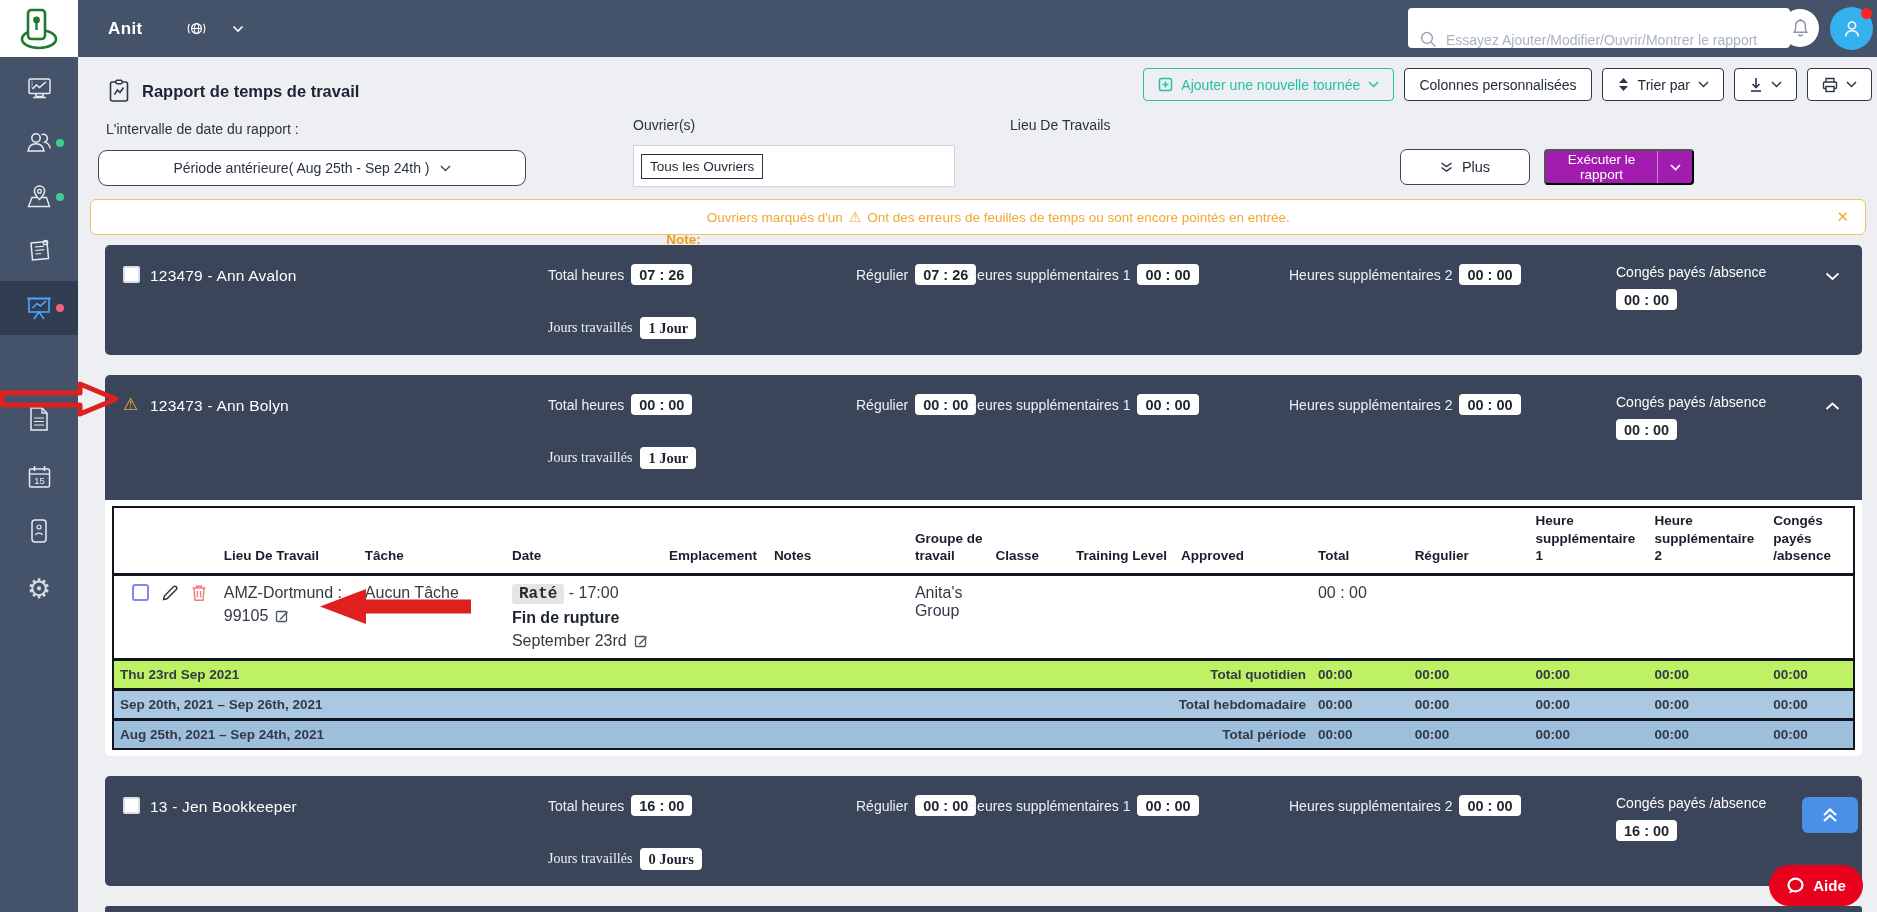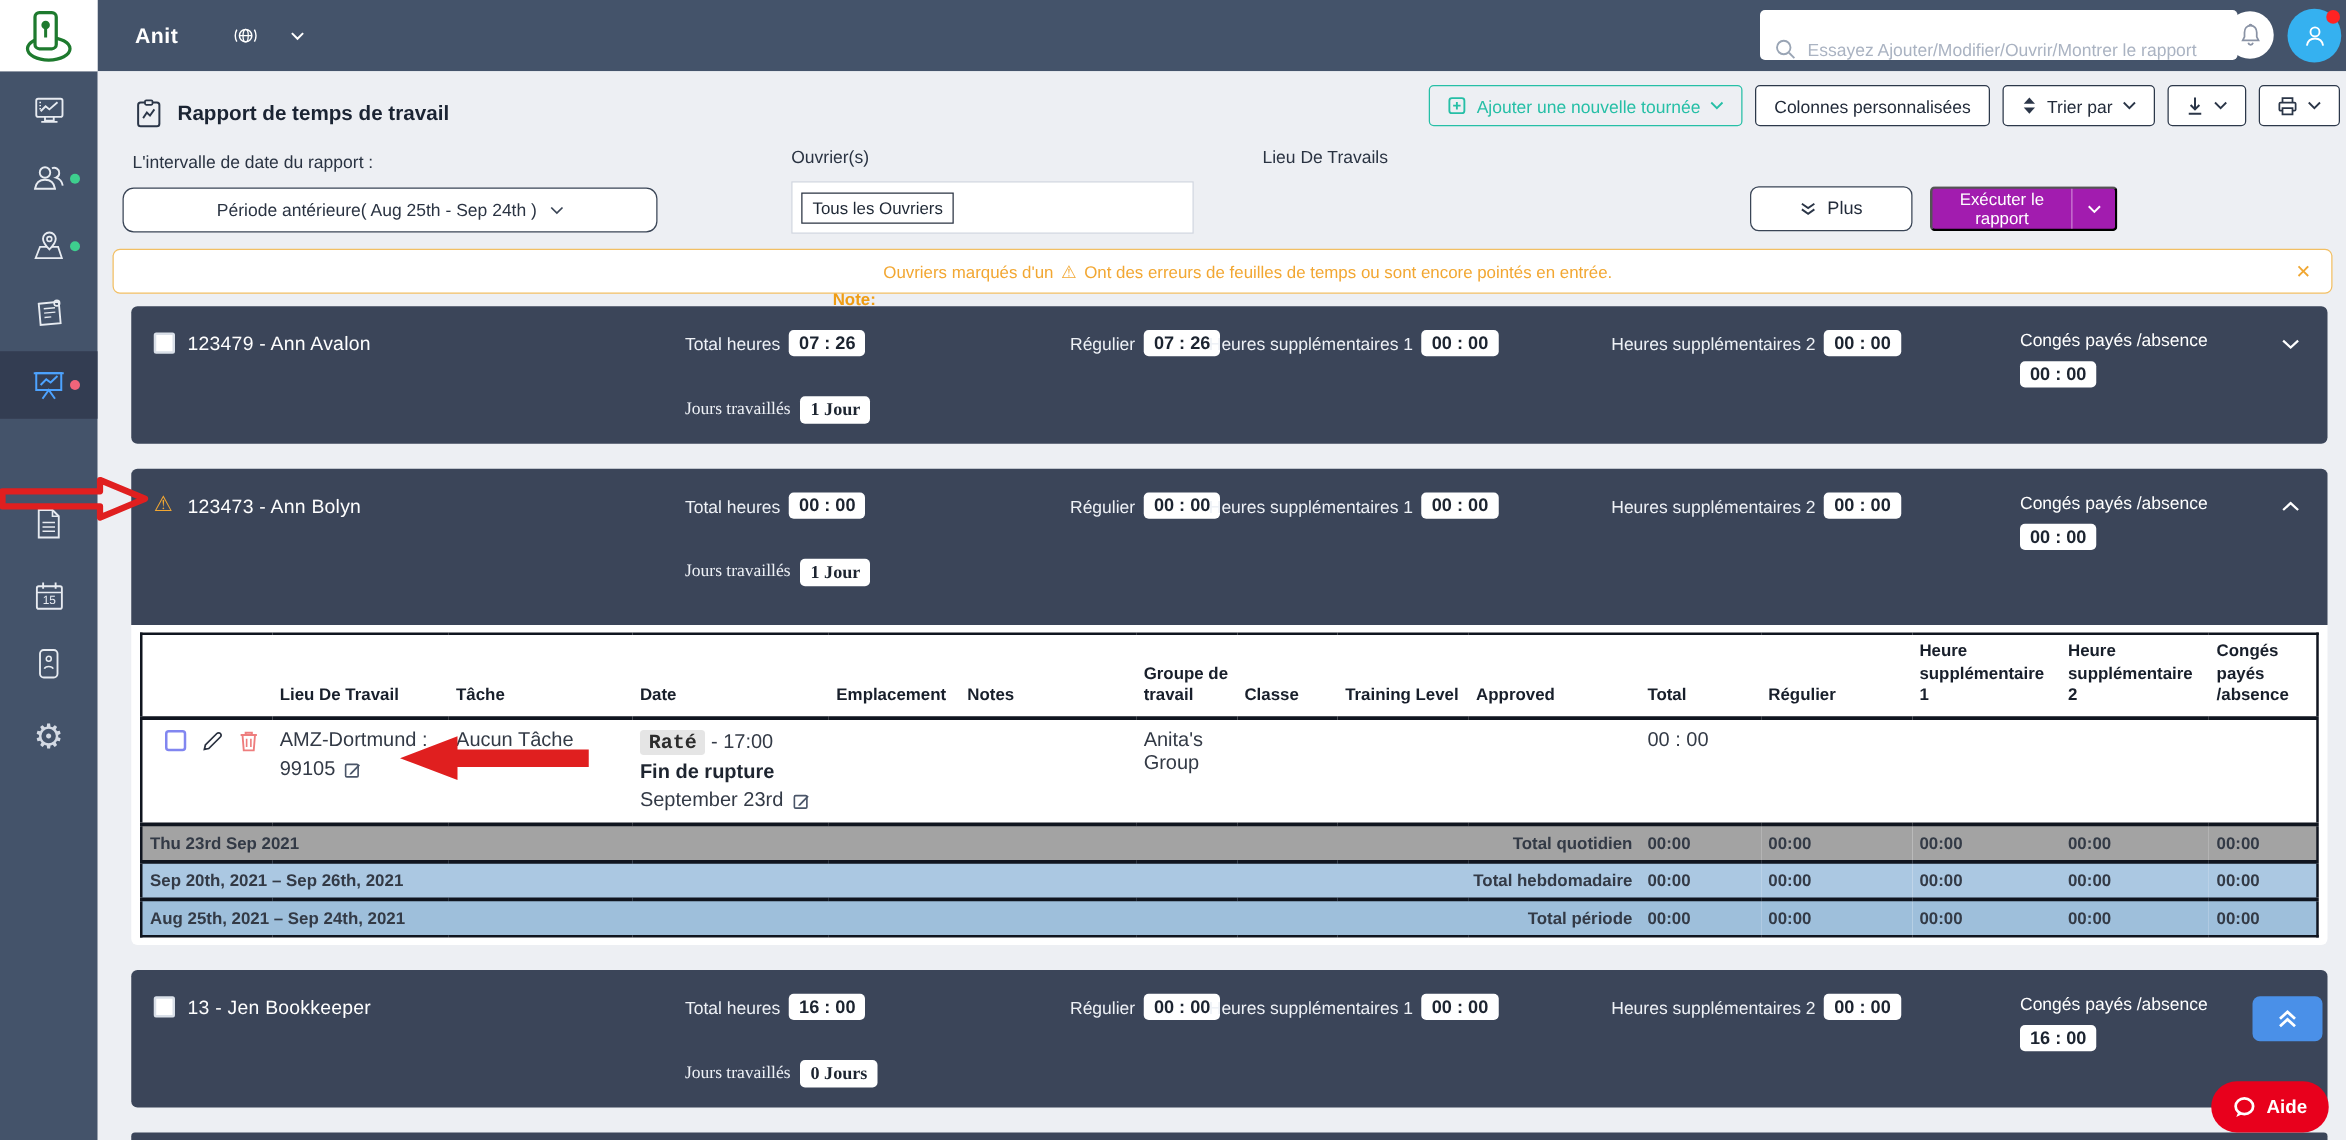--- a/index.html
+++ b/index.html
@@ -76,21 +76,21 @@
   table.det td { font-size:16px; color:#333a46; padding:8px 6px; vertical-align:top; }
   .acts { display:flex; align-items:center; gap:12px; padding-left:12px; }
   .tcb { width:17px; height:17px; border:2px solid #8186f0; border-radius:3px; background:#fff; cursor:pointer; flex:none; }
   .rate-badge { background:#e5e5e5; color:#2c2c2c; font-weight:700; padding:1px 7px; border-radius:3px; display:inline-block;font-family:Liberation Mono, monospace; }
   .date-l2 { font-weight:700; color:#1e2530; margin-top:5px; }
   .date-l3 { margin-top:5px; display:flex; align-items:center; gap:7px; }
   .lieu-l2 { margin-top:5px; display:flex; align-items:center; gap:7px; }
   tr.sum { border-top:3px solid #10151f; font-weight:700; color:#10151f; }
   tr.sum td { padding:6px 6px; vertical-align:middle; font-size:13.5px; }
   .sum-left { display:flex; justify-content:space-between; align-items:center; }
-  tr.daily { background:#a3a3a3; }
+  tr.daily { background:#bef264; }
   tr.weekly { background:#abc8e2; }
   tr.period { background:#9ebfdb; }
 
   .bottom-strip { position:absolute; left:27px; top:849px; width:1757px; height:6px; background:#3b4559; border-radius:3px 3px 0 0; }
 
   
   .scrolltop { position:absolute; left:1802px; top:797px; width:56px; height:36px; border-radius:6px; background:#4a90e8; display:flex; align-items:center; justify-content:center; cursor:pointer; z-index:20; }
   .aide { position:absolute; left:1769px; top:865px; width:94px; height:41px; border-radius:21px; background:#e8001c; color:#fff; display:flex; align-items:center; justify-content:center; gap:8px; font-size:15px; font-weight:700; cursor:pointer; z-index:20; }
   .annot { position:absolute; z-index:50; pointer-events:none; }
 </style>

